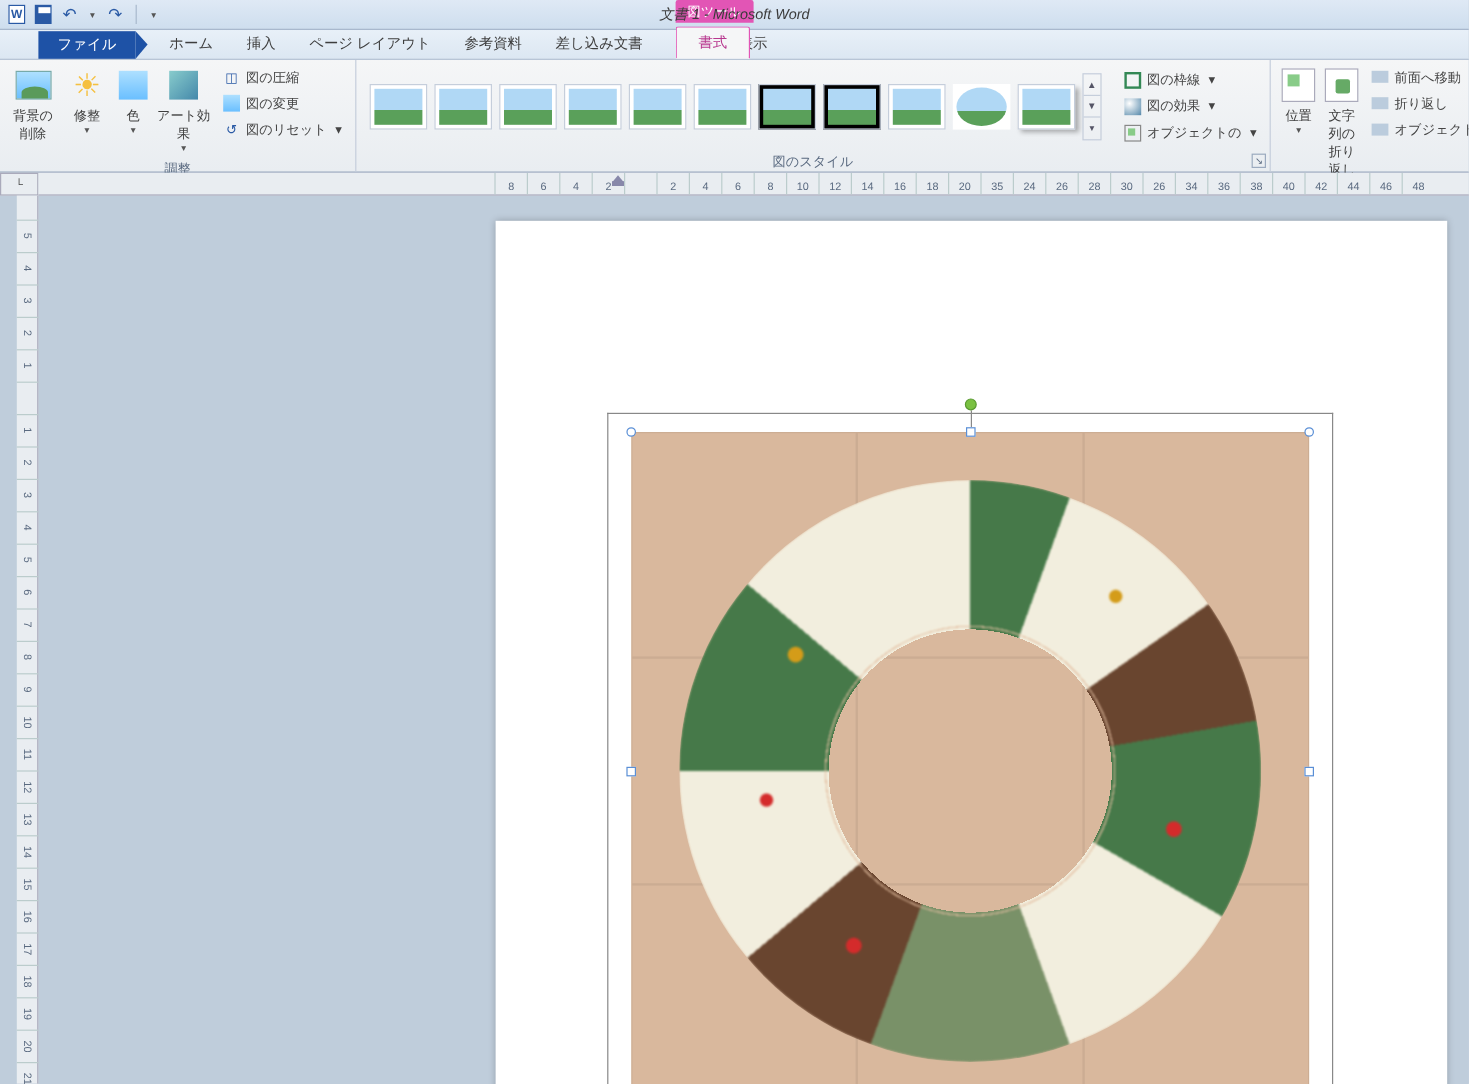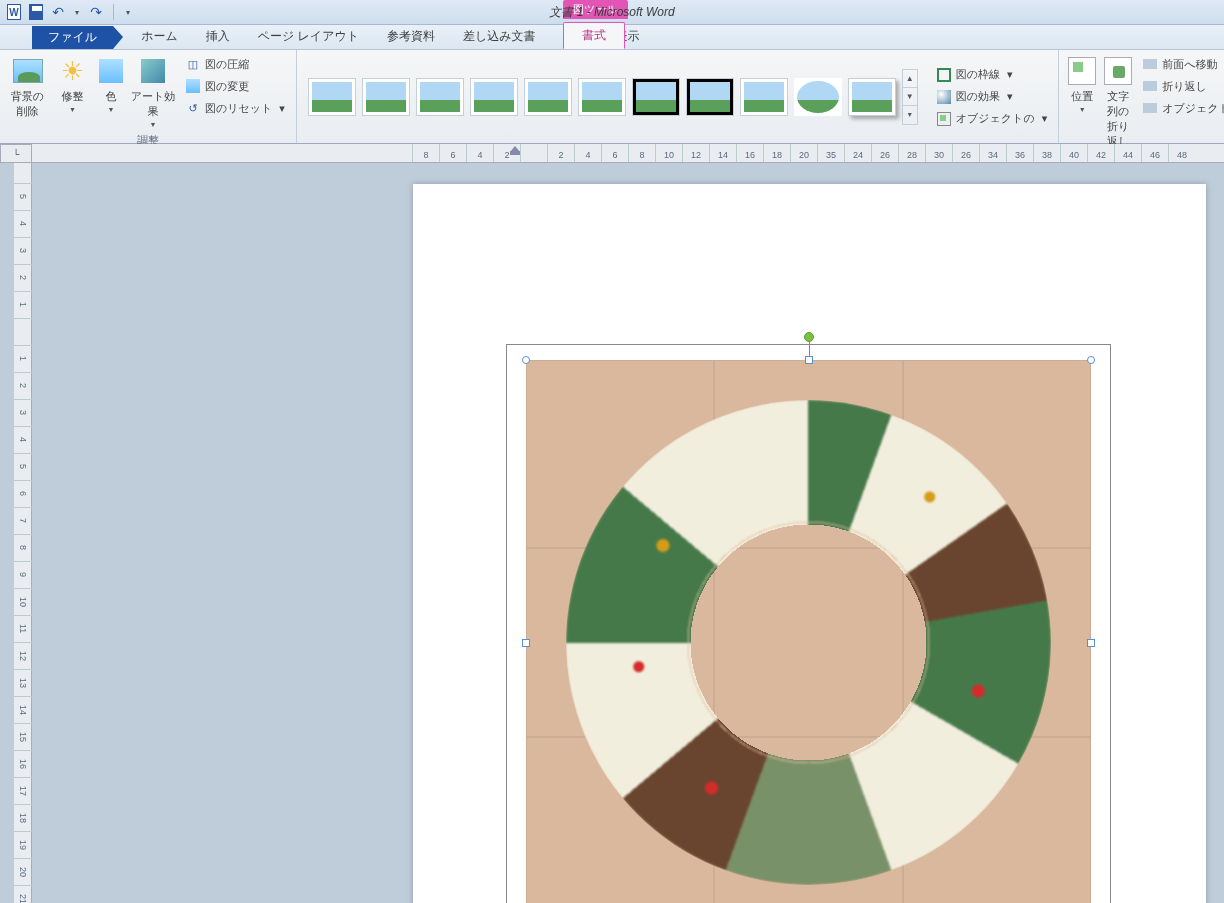--- a/index.html
+++ b/index.html
@@ -263,20 +263,21 @@
           </div>
         <div class="small-btn">
             <span class="ic16">
               <div class="ic-layout"></div>
             </span>
             <span>オブジェクトの</span>
             <span class="dd" style="margin-left:3px">▾</span>
           </div>
       </div>
     </div>
+    <div class="grp-label"><span>図のスタイル</span><span class="launcher">↘</span></div>
   </div>
 
   <div class="grp" style="width:185px;border-right:none">
     <div class="grp-body">
       <div class="big-btn" style="width:40px">
         <div class="ic32">
             <div class="ic-pos"></div>
           </div>
         <span>位置</span>
         <span class="dd">▼</span>

